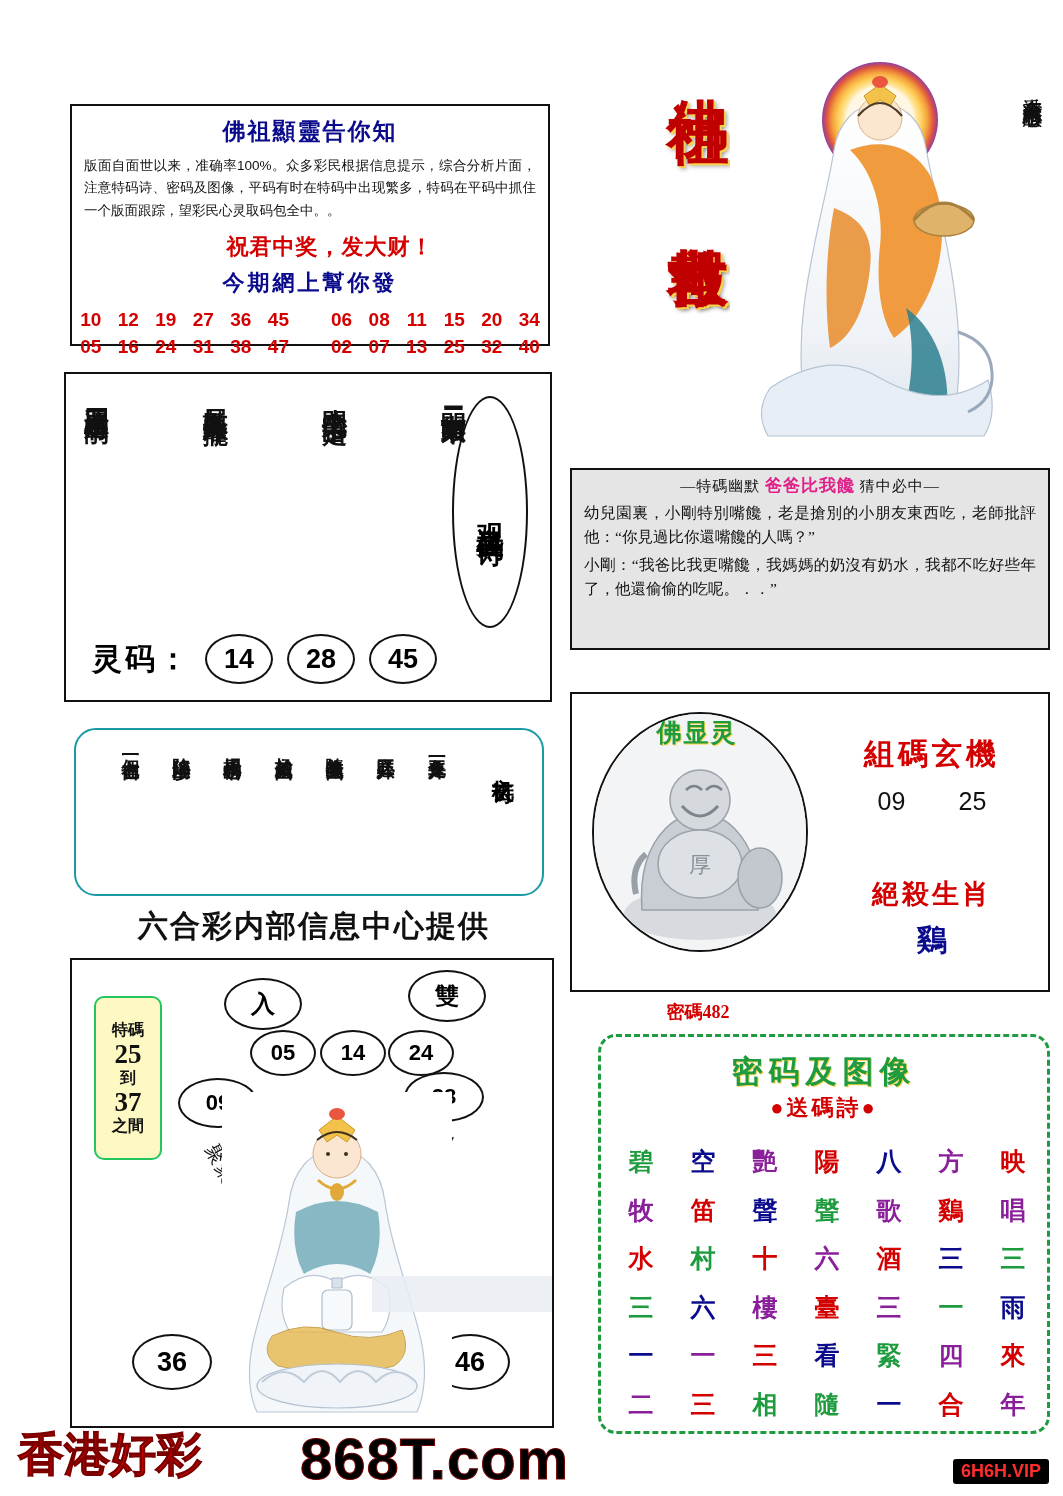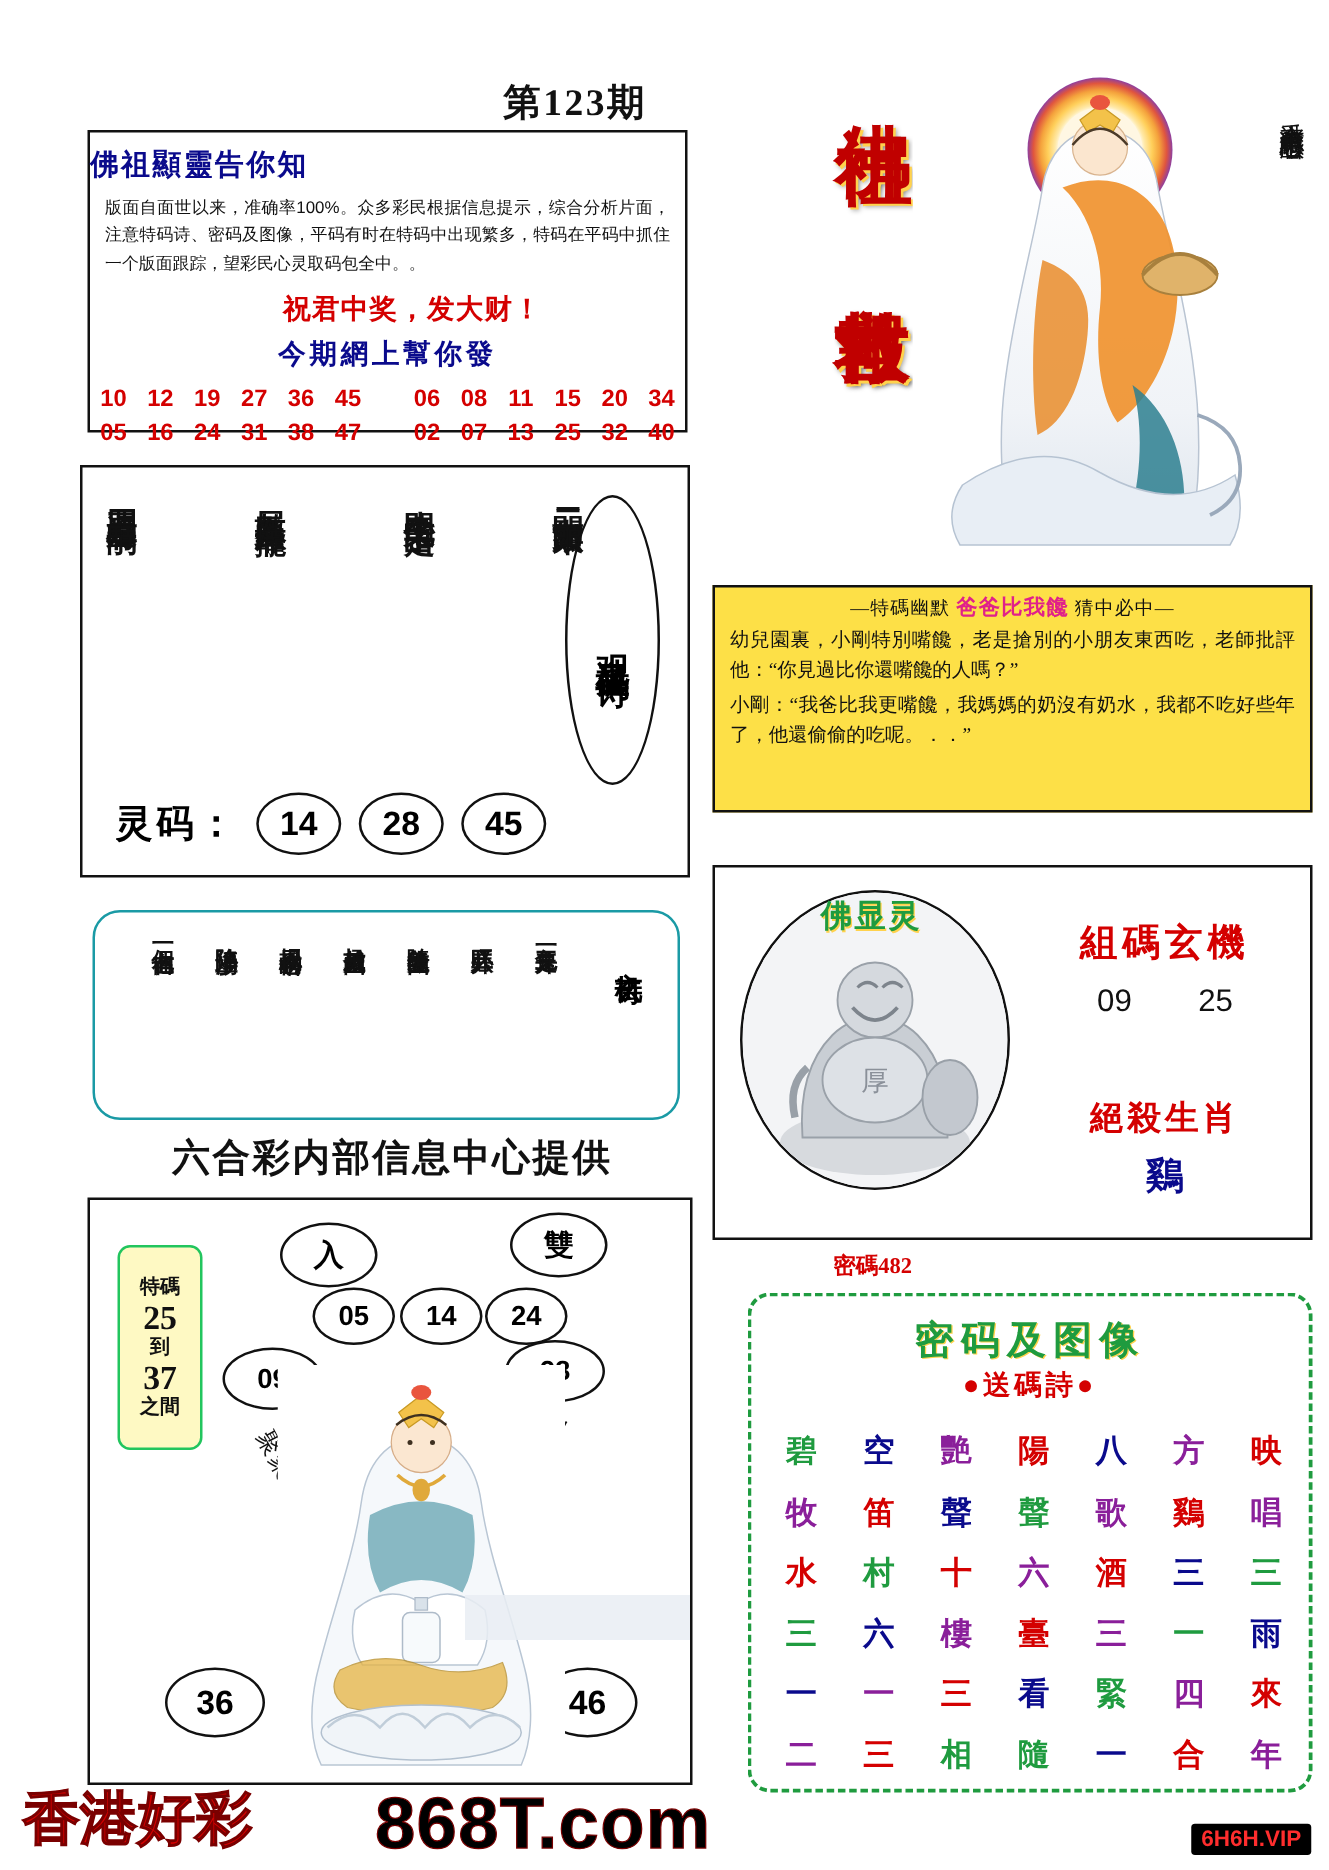--- a/index.html
+++ b/index.html
@@ -20,21 +20,21 @@
     position:absolute;left:300px;top:62px;width:320px;
     font-size:30px;font-weight:bold;letter-spacing:2px;text-align:center;
     color:#111;
   }
 
   .notice-box{
     position:absolute;left:70px;top:104px;width:480px;height:242px;
     border:2px solid #111;background:#fff;box-sizing:border-box;
   }
   .notice-title{
-    text-align:left;font-size:23px;font-weight:bold;color:#0a0a8c;
+    text-align:center;font-size:23px;font-weight:bold;color:#0a0a8c;
     margin-top:10px;letter-spacing:2px;
   }
   .notice-body{
     font-family:"Liberation Sans", sans-serif;
     font-size:13.5px;line-height:1.65;color:#111;
     margin:8px 12px 0 12px;text-align:justify;
   }
   .notice-red{
     text-align:center;color:#d40000;font-size:22px;font-weight:bold;
     margin-top:10px;letter-spacing:1px;padding-left:40px;
@@ -72,21 +72,21 @@
     position:absolute;right:4px;top:42px;width:58px;
     font-size:20px;color:#111;line-height:1.35;letter-spacing:1px;
   }
   .banner-img{
     position:absolute;left:170px;top:18px;width:280px;height:390px;
   }
 
   
   .joke-box{
     position:absolute;left:570px;top:468px;width:480px;height:182px;
-    border:2px solid #111;background:#fde047;box-sizing:border-box;
+    border:2px solid #111;background:#e5e5e5;box-sizing:border-box;
   }
   .joke-head{
     text-align:center;font-size:15px;margin-top:4px;color:#111;
     letter-spacing:1px;
   }
   .joke-head .pink{color:#e0218a;font-weight:bold;font-size:17px;}
   .joke-text{
     font-size:15.5px;line-height:1.55;color:#111;margin:4px 12px;
     text-align:justify;
   }
@@ -255,21 +255,20 @@
   .faint{
     position:absolute;left:370px;top:1276px;width:215px;height:38px;
     background:#e9edf3;opacity:.85;
   }
 </style>
 </head>
 <body>
 
 <div class="page">
 
-  <div class="issue-title">第123期</div>
 
   <div class="notice-box">
     <div class="notice-title">佛祖顯靈告你知</div>
     <div class="notice-body">版面自面世以来，准确率100%。众多彩民根据信息提示，综合分析片面，注意特码诗、密码及图像，平码有时在特码中出现繁多，特码在平码中抓住一个版面跟踪，望彩民心灵取码包全中。。</div>
     <div class="notice-red">祝君中奖，发大财！</div>
     <div class="notice-blue">今期網上幫你發</div>
     <div class="num-rows">
       <div class="num-row">
         <span>10</span>
         <span>12</span>

